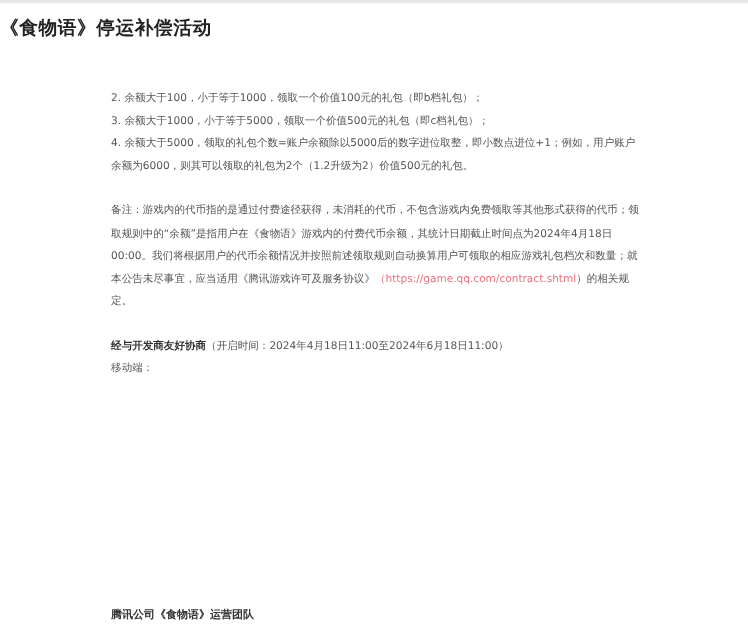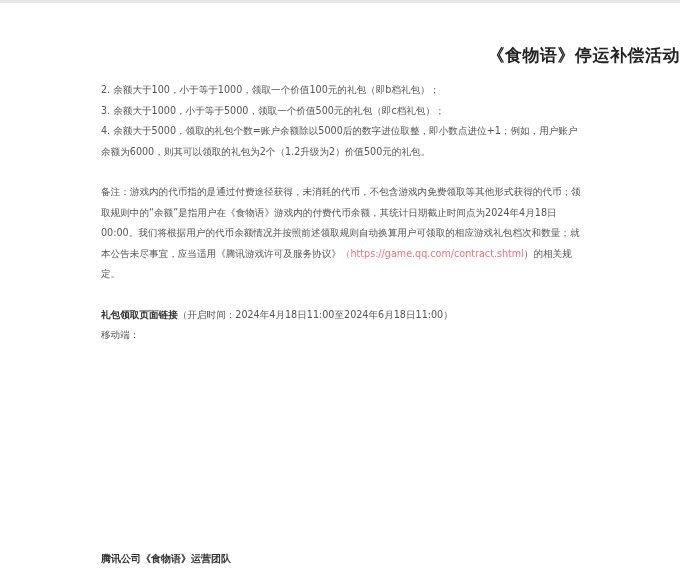--- a/index.html
+++ b/index.html
@@ -1,20 +1,20 @@
 <!DOCTYPE html>
 <html><head>
 <meta charset="utf-8">
 <style>
   html, body { margin:0; padding:0; background:#ffffff; }
   body { width:680px; height:583px; overflow:hidden; position:relative;
          font-family:"DejaVu Sans","Liberation Sans",sans-serif; color:#555; }
   .topbar { position:absolute; left:0; top:0; width:680px; height:3px; background:#e8e8e8; }
-  .title { position:absolute; left:0; top:14px; width:680px; text-align:right;
-           font-size:17px; font-weight:bold; color:#222; letter-spacing:0.5px;margin-top:30px; }
+  .title { position:absolute; left:0; top:14px; width:680px; text-align:left;
+           font-size:17px; font-weight:bold; color:#222; letter-spacing:0.5px; }
   .content { position:absolute; left:101px; top:60px; width:480px; font-size:9.6px; line-height:20.5px; color:#555; }
   .p { margin:0; }
   .gap { height:20px; }
   .h { font-weight:bold; color:#333; }
   .link { color:#e9737c; }
   .sign { position:absolute; left:101px; top:552px; font-size:10px; font-weight:bold; color:#333; }
 </style>
 </head>
 <body>
 
@@ -22,17 +22,17 @@
 <div class="title">《食物语》停运补偿活动</div>
 
 <div class="content">
   <div class="gap"></div>
   <p class="p">2. 余额大于100，小于等于1000，领取一个价值100元的礼包（即b档礼包）；</p>
   <p class="p">3. 余额大于1000，小于等于5000，领取一个价值500元的礼包（即c档礼包）；</p>
   <p class="p">4. 余额大于5000，领取的礼包个数=账户余额除以5000后的数字进位取整，即小数点进位+1；例如，用户账户余额为6000，则其可以领取的礼包为2个（1.2升级为2）价值500元的礼包。</p>
   <div class="gap"></div>
   <p class="p"><span>备注：游戏内的代币指的是通过付费途径获得，未消耗的代币，不包含游戏内免费领取等其他形式获得的代币；领取规则中的“余额”是指用户在《食物语》游戏内的付费代币余额，其统计日期截止时间点为2024年4月18日00:00。我们将根据用户的代币余额情况并按照前述领取规则自动换算用户可领取的相应游戏礼包档次和数量；就本公告未尽事宜，应当适用《腾讯游戏许可及服务协议》</span><span class="link">（https://game.qq.com/contract.shtml</span><span>）的相关规定。</span></p>
   <div class="gap"></div>
-  <p class="p"><span class="h">礼包领取页面链接</span><span>（开启时间：2024年4月18日11:00至2024年6月18日11:00）</span></p>
+  <p class="p"><span class="h">经与开发商友好协商</span><span>（开启时间：2024年4月18日11:00至2024年6月18日11:00）</span></p>
   <p class="p">移动端：</p>
 </div>
 
 <div class="sign">腾讯公司《食物语》运营团队</div>
 
 </body></html>

